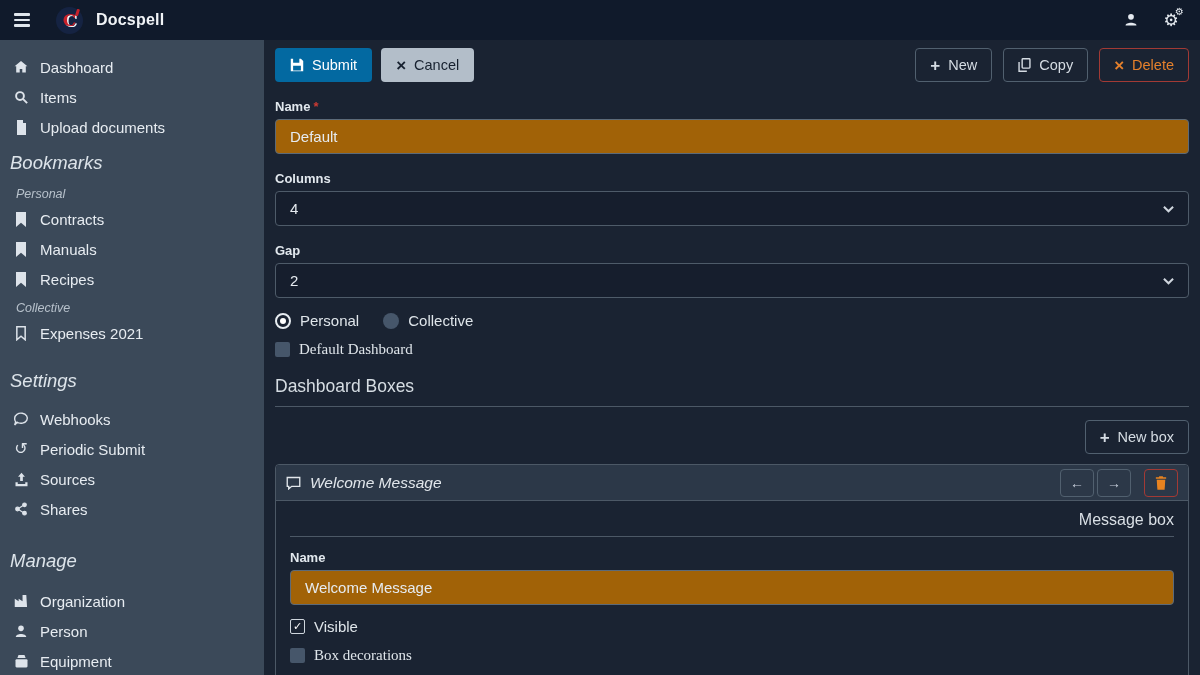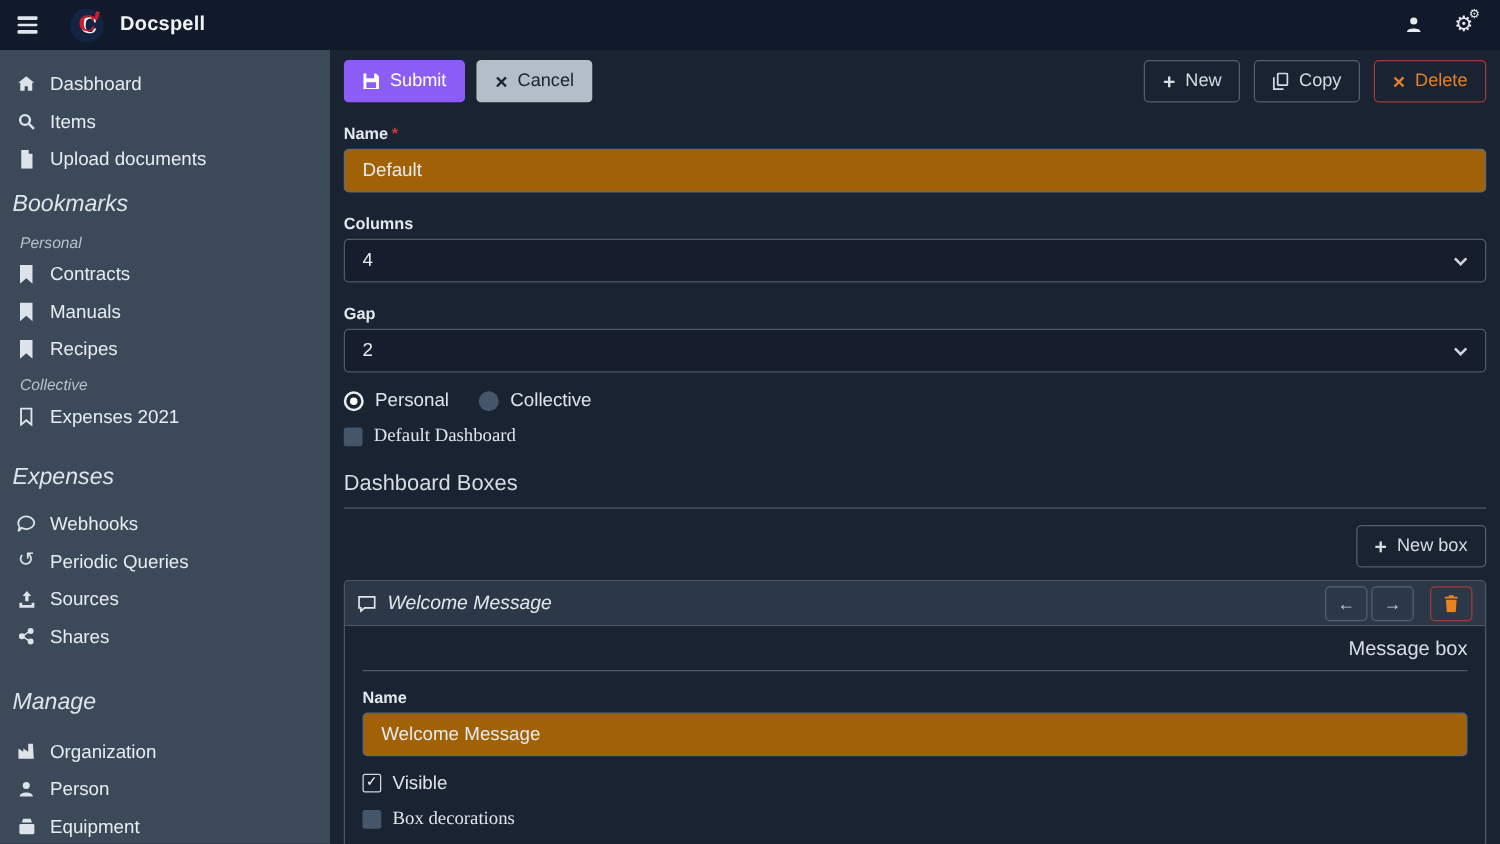--- a/index.html
+++ b/index.html
@@ -35,21 +35,21 @@
   .side-subheader { font-style:italic; font-size:12.5px; color:#b7c1cb; padding:7px 16px 3px 16px; }
   .glyph-ic { font-size:16px; line-height:1; }
 
   
   .main { position:absolute; top:40px; left:264px; width:936px; height:635px;
     padding:8px 11px 0 11px; overflow:hidden; }
 
   .toolbar { display:flex; align-items:center; }
   .btn { display:inline-flex; align-items:center; gap:8px; height:34px; padding:0 14px;
     border-radius:4px; font-size:14.5px; cursor:pointer; border:1px solid transparent; user-select:none; }
-  .btn-primary { background:#8b5cf6; color:#fff;justify-content:space-between; }
+  .btn-primary { background:#0369a1; color:#fff;justify-content:space-between; }
   .btn-secondary { background:#b3bec9; color:#17212f; margin-left:9px; }
   .btn-outline { background:transparent; border-color:#51606f; color:#d5dce3; }
   .btn-danger-outline { background:transparent; border-color:#a23a35; color:#e5802c; }
   .toolbar-right { margin-left:auto; display:flex; gap:11px; }
   .x-glyph { font-weight:bold; font-size:17px; line-height:1; }
   .plus-glyph { font-weight:bold; font-size:17px; line-height:1; }
 
   .field-label { font-size:13px; font-weight:bold; color:#e2e8ee; margin-top:17px; margin-bottom:5px; }
   .req { color:#cc3b33; margin-left:3px; }
   .text-input { width:100%; height:35px; background:#a16207; border:1px solid #5c6a79;
@@ -176,32 +176,32 @@
   <div class="side-subheader">Collective</div>
   <div class="nav-item">
     <span class="ic">
       <svg width="12" height="15" viewBox="0 0 14 18" fill="none" stroke="#dde3ea" stroke-width="1.8">
           <path d="M2 1 h10 v15.5 l-5 -4.3 -5 4.3 Z"></path>
         </svg>
     </span>
     <span>Expenses 2021</span>
   </div>
 
-  <div class="side-header" style="margin-top:12px">Expenses</div>
+  <div class="side-header" style="margin-top:12px">Settings</div>
   <div class="nav-item" style="margin-top:6px">
     <span class="ic">
       <svg width="16" height="15" viewBox="0 0 20 19" fill="none" stroke="#dde3ea" stroke-width="1.8">
           <path d="M2 8 a8 6.4 0 1 1 3.2 5 L2 16.5 l1.2 -4 A6.4 6.4 0 0 1 2 8 Z"></path>
         </svg>
     </span>
     <span>Webhooks</span>
   </div>
   <div class="nav-item">
     <span class="ic glyph-ic">↺</span>
-    <span>Periodic Queries</span>
+    <span>Periodic Submit</span>
   </div>
   <div class="nav-item">
     <span class="ic">
       <svg width="15" height="15" viewBox="0 0 20 20" fill="#dde3ea">
           <path d="M10 1 l4.6 5.4 h-2.8 v5.6 h-3.6 V6.4 H5.4 Z"></path>
           <path d="M2 13.5 h3 v2.5 h10 v-2.5 h3 V19 H2 Z"></path>
         </svg>
     </span>
     <span>Sources</span>
   </div>

